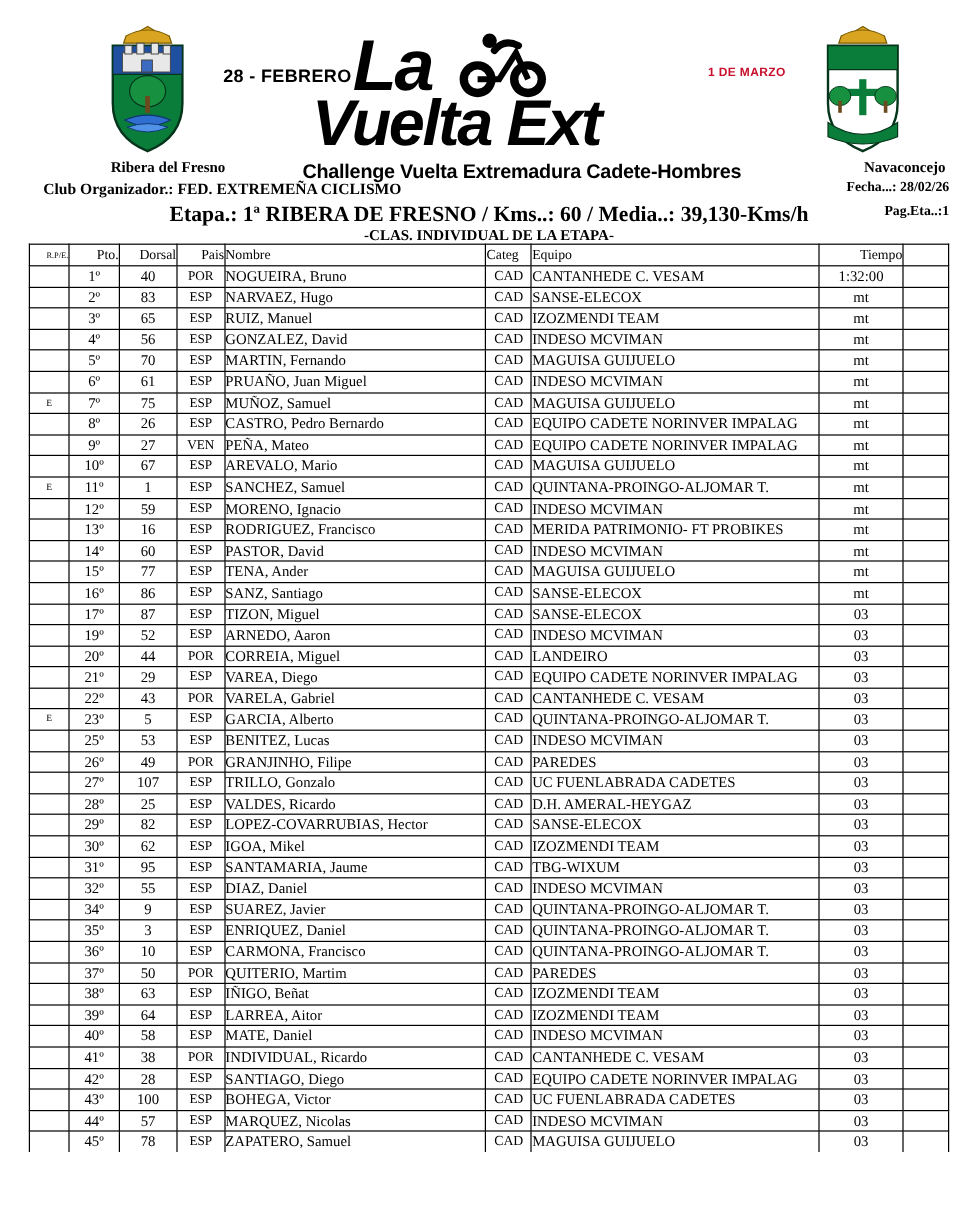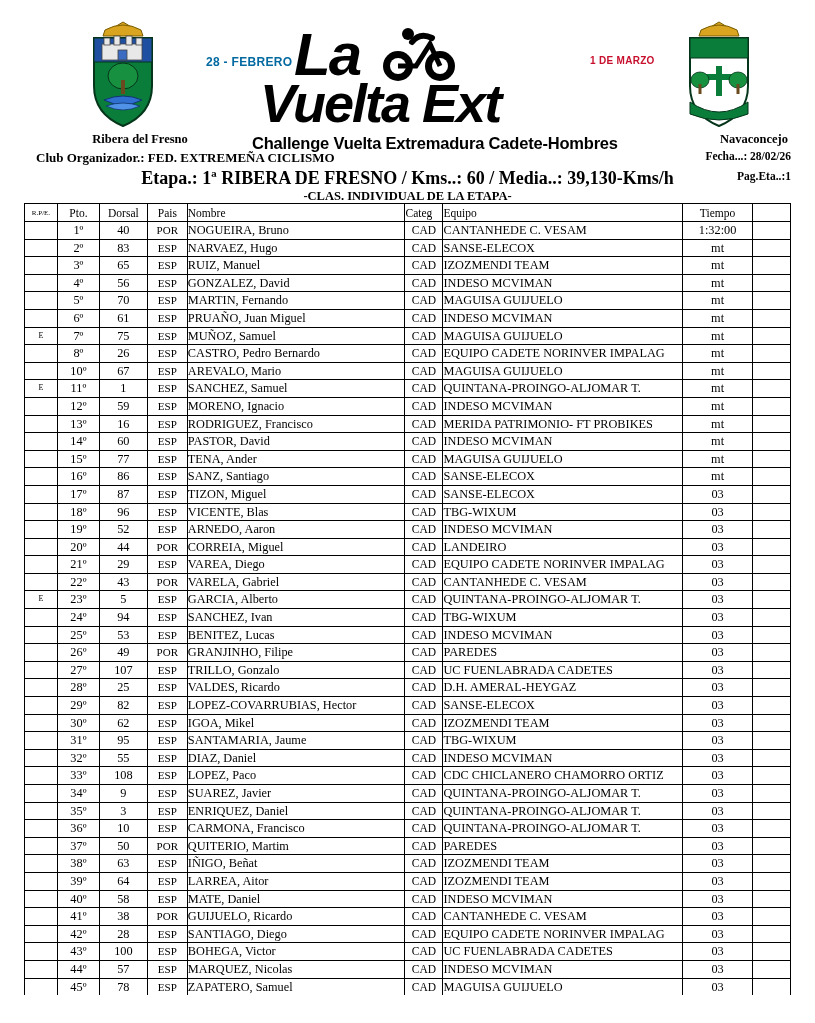--- a/index.html
+++ b/index.html
@@ -46,25 +46,24 @@
     white-space: nowrap;
   }
   .crest-caption-left { left: 80px; width: 120px; text-align: center; }
   .crest-caption-right { left: 668px; width: 120px; text-align: right; }
 
   .date-left {
     position: absolute;
     left: 186px;
     top: 55px;
     font-family: "Liberation Sans", sans-serif;
-    font-size: 12px;
-    font-weight: bold;
-    color: #0369a1;
+    font-size: 15px;
+    font-weight: bold;
+    color: #000000;
     letter-spacing: 0.3px;
-    margin-left: 20px;
   }
   .date-right {
     position: absolute;
     left: 590px;
     top: 55px;
     font-family: "Liberation Sans", sans-serif;
     font-size: 10px;
     font-weight: bold;
     color: #c8102e;
     letter-spacing: 0.3px;
@@ -177,21 +176,21 @@
     padding: 0;
     font-weight: normal;
   }
   thead th {
     height: 17px;
     font-size: 11.5px;
     font-weight: normal;
     text-align: left;
     padding-left: 4px;
   }
-  thead th.c { text-align: center; padding-left: 0; }
+  thead th.c { text-align: right; padding-left: 0; }
   .th-rpe { font-size: 7px; text-align: center; }
 
   tbody td {
     border-left: 1px solid #000;
     border-right: 1px solid #000;
     border-top: none;
     border-bottom: none;
     height: 16.6px;
     line-height: 16.6px;
   }
@@ -400,20 +399,31 @@
             <td class="dorsal">26</td>
             <td class="pais">ESP</td>
             <td class="nombre">CASTRO, Pedro Bernardo</td>
             <td class="categ">CAD</td>
             <td class="equipo">EQUIPO CADETE NORINVER IMPALAG</td>
             <td class="tiempo">mt</td>
             <td class="last"></td>
           </tr>
           <tr>
             <td class="rpe"></td>
+            <td class="pto">9º</td>
+            <td class="dorsal">27</td>
+            <td class="pais">VEN</td>
+            <td class="nombre">PEÑA, Mateo</td>
+            <td class="categ">CAD</td>
+            <td class="equipo">EQUIPO CADETE NORINVER IMPALAG</td>
+            <td class="tiempo">mt</td>
+            <td class="last"></td>
+          </tr>
+          <tr>
+            <td class="rpe"></td>
             <td class="pto">10º</td>
             <td class="dorsal">67</td>
             <td class="pais">ESP</td>
             <td class="nombre">AREVALO, Mario</td>
             <td class="categ">CAD</td>
             <td class="equipo">MAGUISA GUIJUELO</td>
             <td class="tiempo">mt</td>
             <td class="last"></td>
           </tr>
           <tr>
@@ -483,31 +493,20 @@
             <td class="last"></td>
           </tr>
           <tr>
             <td class="rpe"></td>
             <td class="pto">17º</td>
             <td class="dorsal">87</td>
             <td class="pais">ESP</td>
             <td class="nombre">TIZON, Miguel</td>
             <td class="categ">CAD</td>
             <td class="equipo">SANSE-ELECOX</td>
-            <td class="tiempo">03</td>
-            <td class="last"></td>
-          </tr>
-          <tr>
-            <td class="rpe"></td>
-            <td class="pto">18º</td>
-            <td class="dorsal">96</td>
-            <td class="pais">ESP</td>
-            <td class="nombre">VICENTE, Blas</td>
-            <td class="categ">CAD</td>
-            <td class="equipo">TBG-WIXUM</td>
             <td class="tiempo">03</td>
             <td class="last"></td>
           </tr>
           <tr>
             <td class="rpe"></td>
             <td class="pto">19º</td>
             <td class="dorsal">52</td>
             <td class="pais">ESP</td>
             <td class="nombre">ARNEDO, Aaron</td>
             <td class="categ">CAD</td>
@@ -554,31 +553,20 @@
             <td class="dorsal">5</td>
             <td class="pais">ESP</td>
             <td class="nombre">GARCIA, Alberto</td>
             <td class="categ">CAD</td>
             <td class="equipo">QUINTANA-PROINGO-ALJOMAR T.</td>
             <td class="tiempo">03</td>
             <td class="last"></td>
           </tr>
           <tr>
             <td class="rpe"></td>
-            <td class="pto">24º</td>
-            <td class="dorsal">94</td>
-            <td class="pais">ESP</td>
-            <td class="nombre">SANCHEZ, Ivan</td>
-            <td class="categ">CAD</td>
-            <td class="equipo">TBG-WIXUM</td>
-            <td class="tiempo">03</td>
-            <td class="last"></td>
-          </tr>
-          <tr>
-            <td class="rpe"></td>
             <td class="pto">25º</td>
             <td class="dorsal">53</td>
             <td class="pais">ESP</td>
             <td class="nombre">BENITEZ, Lucas</td>
             <td class="categ">CAD</td>
             <td class="equipo">INDESO MCVIMAN</td>
             <td class="tiempo">03</td>
             <td class="last"></td>
           </tr>
           <tr>
@@ -653,31 +641,20 @@
             <td class="dorsal">55</td>
             <td class="pais">ESP</td>
             <td class="nombre">DIAZ, Daniel</td>
             <td class="categ">CAD</td>
             <td class="equipo">INDESO MCVIMAN</td>
             <td class="tiempo">03</td>
             <td class="last"></td>
           </tr>
           <tr>
             <td class="rpe"></td>
-            <td class="pto">33º</td>
-            <td class="dorsal">108</td>
-            <td class="pais">ESP</td>
-            <td class="nombre">LOPEZ, Paco</td>
-            <td class="categ">CAD</td>
-            <td class="equipo">CDC CHICLANERO CHAMORRO ORTIZ</td>
-            <td class="tiempo">03</td>
-            <td class="last"></td>
-          </tr>
-          <tr>
-            <td class="rpe"></td>
             <td class="pto">34º</td>
             <td class="dorsal">9</td>
             <td class="pais">ESP</td>
             <td class="nombre">SUAREZ, Javier</td>
             <td class="categ">CAD</td>
             <td class="equipo">QUINTANA-PROINGO-ALJOMAR T.</td>
             <td class="tiempo">03</td>
             <td class="last"></td>
           </tr>
           <tr>
@@ -744,21 +721,21 @@
             <td class="categ">CAD</td>
             <td class="equipo">INDESO MCVIMAN</td>
             <td class="tiempo">03</td>
             <td class="last"></td>
           </tr>
           <tr>
             <td class="rpe"></td>
             <td class="pto">41º</td>
             <td class="dorsal">38</td>
             <td class="pais">POR</td>
-            <td class="nombre">GUIJUELO, Ricardo</td>
+            <td class="nombre">INDIVIDUAL, Ricardo</td>
             <td class="categ">CAD</td>
             <td class="equipo">CANTANHEDE C. VESAM</td>
             <td class="tiempo">03</td>
             <td class="last"></td>
           </tr>
           <tr>
             <td class="rpe"></td>
             <td class="pto">42º</td>
             <td class="dorsal">28</td>
             <td class="pais">ESP</td>

